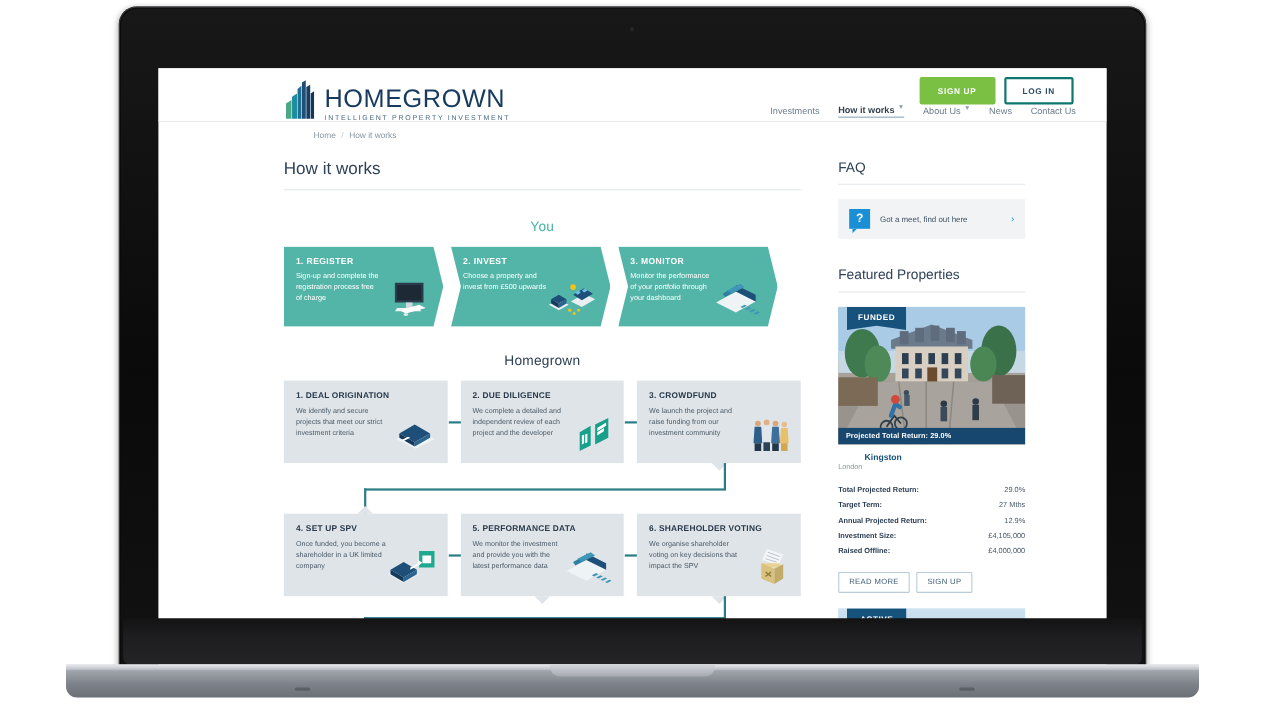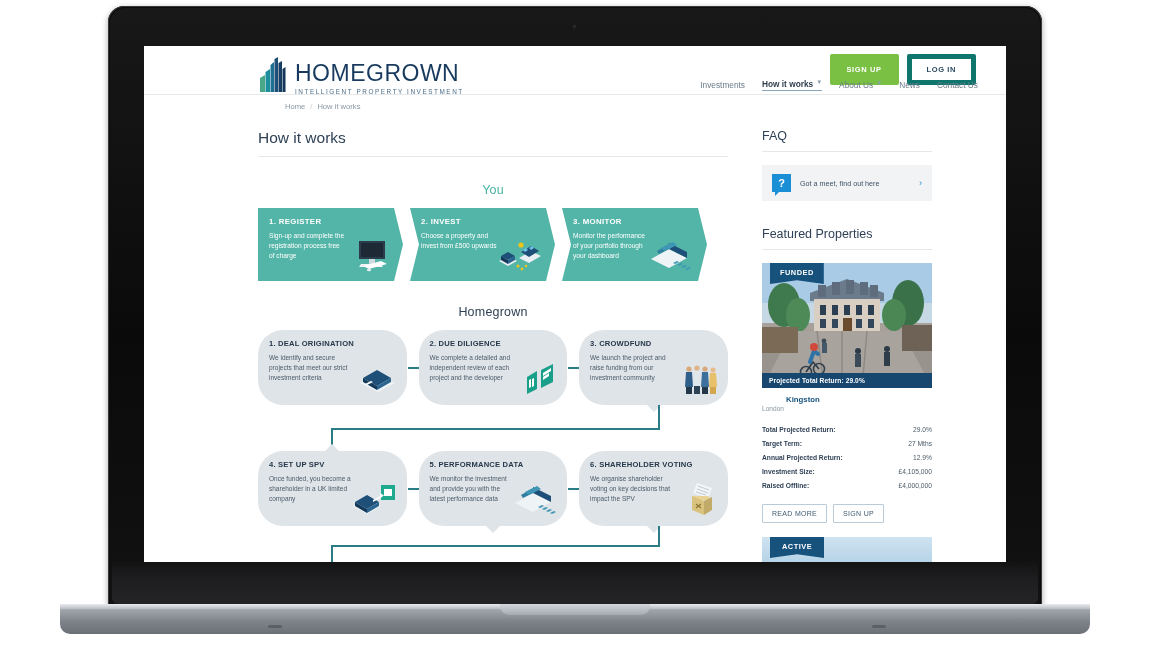--- a/index.html
+++ b/index.html
@@ -27,21 +27,21 @@
     border-radius: 15px 15px 6px 6px;
     background: linear-gradient(180deg,#181819 0%,#0a0a0b 55%,#121213 100%);
   }
   .camera {
     position: absolute; left: 572px; top: 24px;
     width: 5px; height: 5px; border-radius: 50%;
     background: #2e2e32;
     box-shadow: 0 0 2px #000 inset;
   }
   .screen {
-    position: absolute; left: 144px; top: 46px;
+    position: absolute; left: 144px; top: 62px;
     width: 862px; height: 546px;
     background: #ffffff;
     overflow: hidden;
   }
   .chin {
     position: absolute; left: 112px; top: 562px;
     width: 926px; height: 42px;
     background: linear-gradient(180deg,#131314 0%,#1e1e20 40%,#242426 100%);
     border-radius: 0 0 6px 6px;
   }
@@ -84,21 +84,21 @@
   }
 
   .auth-row { position: absolute; right: 30px; top: 8px; display:flex; gap:8px; }
   .btn-signup {
     background:#7ac143; color:#fff; font-size:7.5px; font-weight:700;
     letter-spacing:.6px; padding: 6px 17px; border:none; border-radius:2px;
     cursor:pointer;
   }
   .btn-login {
     background:#fff; color:#2b4a63; font-size:7.5px; font-weight:700;
-    letter-spacing:.6px; padding: 6px 15px; border:5px solid #0f766e;
+    letter-spacing:.6px; padding: 6px 15px; border:2px solid #0f766e;
     border-radius:2px; cursor:pointer;
   }
 
   .main-nav {
     position:absolute; right: 28px; top: 33px;
     display:flex; gap:17px; align-items:center;
   }
   .nav-item {
     font-size: 8.3px; color:#6b7c8a; cursor:pointer; white-space:nowrap;
     display:flex; align-items:flex-start; gap:3px;
@@ -146,21 +146,21 @@
     clip-path: polygon(0 0, calc(100% - 9px) 0, 100% 50%, calc(100% - 9px) 100%, 0 100%, 9px 50%);
   }
   .tcard:first-child { clip-path: polygon(0 0, calc(100% - 9px) 0, 100% 50%, calc(100% - 9px) 100%, 0 100%); }
   .tcard h4 { font-size:7.8px; font-weight:700; letter-spacing:.35px; margin-bottom:5px; }
   .tcard p { font-size:6.6px; line-height:1.55; width:78px; }
   .tcard .art { position:absolute; right:12px; bottom:8px; }
 
   
   .gcard {
     position:relative; width:175px; height:75px;
-    background:#dfe4e8; color:#2f4156; padding: 9px 9px 11px 11px; border-radius: 25px;
+    background:#dfe4e8; color:#2f4156; padding: 9px 9px 11px 11px;
   }
   .gcard h4 { font-size:7.6px; font-weight:700; letter-spacing:.2px; margin-bottom:5px; color:#26384a; }
   .gcard p { font-size:6.5px; line-height:1.55; width:84px; color:#4a5a68; }
   .gcard .art { position:absolute; right:8px; bottom:10px; }
   .gspace { width: 14px; position:relative; }
   .gdash {
     position:absolute; top:37px; left:1px; width:12px; height:1.6px; background:#2a7c86;
   }
   .down-tip {
     position:absolute; left:50%; transform:translateX(-50%);

